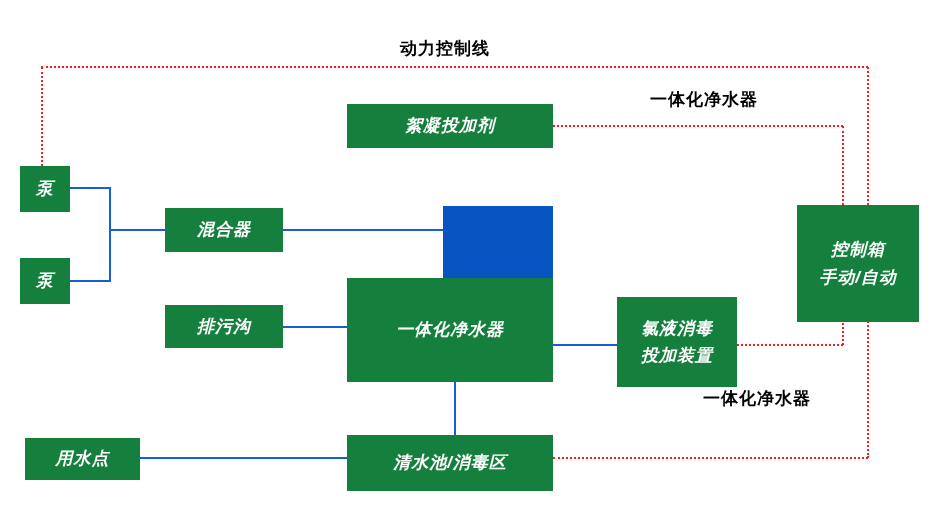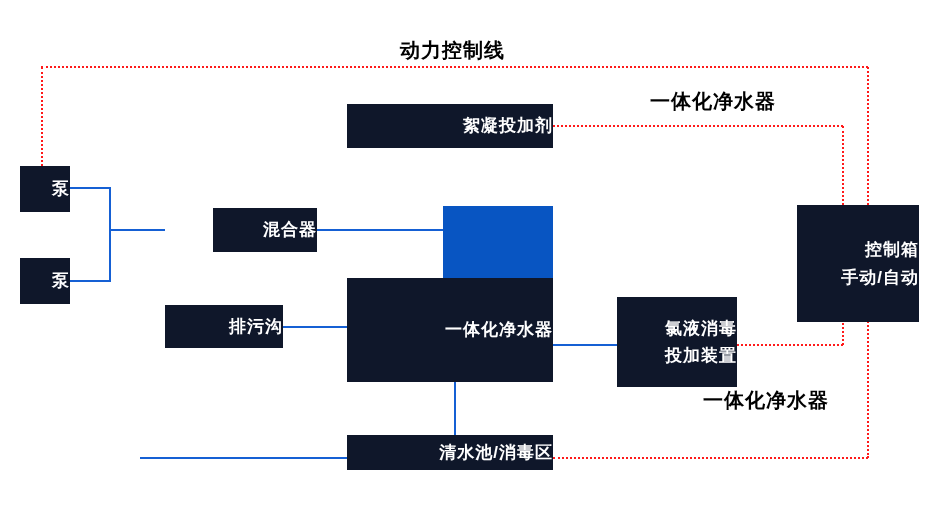--- a/index.html
+++ b/index.html
@@ -5,31 +5,32 @@
   html,body{margin:0;padding:0;background:#ffffff;}
   #canvas{
     position:relative;
     width:940px;height:524px;
     background:#ffffff;
     font-family:"Liberation Sans", sans-serif;
     overflow:hidden;
   }
   .node{
     position:absolute;
-    background:#0f172a;
+    background:#15803d;
     color:#ffffff;
     display:flex;
     flex-direction:column;
-    align-items:flex-end;
+    align-items:center;
     justify-content:center;
     font-size:17px;
     font-weight:600;
     letter-spacing:1px;
     line-height:1.6;
     text-align:center;
+    font-style:italic;
   }
   .rect{
     position:absolute;
     background:#0855c2;
   }
   .bline{
     position:absolute;
     background:#1560d4;
   }
   .rline-h{
@@ -38,21 +39,21 @@
     height:0;
   }
   .rline-v{
     position:absolute;
     border-left:2px dotted #ff1a1a;
     width:0;
   }
   .lbl{
     position:absolute;
     color:#000000;
-    font-size:20px;
+    font-size:17px;
     font-weight:600;
     letter-spacing:1px;
     white-space:nowrap;
   }
 </style>
 </head>
 <body>
 
 <div id="canvas">
 
@@ -80,21 +81,21 @@
   <div class="rline-h" style="left:553px;top:457px;width:315px;"></div>
 
   <div class="node" style="left:20px;top:166px;width:50px;height:46px;">
     <span>泵</span>
   </div>
 
   <div class="node" style="left:20px;top:258px;width:50px;height:46px;">
     <span>泵</span>
   </div>
 
-  <div class="node" style="left:165px;top:208px;width:104px;height:44px;margin-left:48px;">
+  <div class="node" style="left:165px;top:208px;width:118px;height:44px;">
     <span>混合器</span>
   </div>
 
   <div class="node" style="left:347px;top:104px;width:206px;height:44px;">
     <span>絮凝投加剂</span>
   </div>
 
   <div class="node" style="left:165px;top:305px;width:118px;height:43px;">
     <span>排污沟</span>
   </div>
@@ -107,22 +108,25 @@
   <div class="node" style="left:617px;top:297px;width:120px;height:90px;">
     <span>氯液消毒</span>
     <span>投加装置</span>
   </div>
 
   <div class="node" style="left:797px;top:205px;width:122px;height:117px;">
     <span>控制箱</span>
     <span>手动/自动</span>
   </div>
 
-  <div class="node" style="left:347px;top:435px;width:206px;height:35px;">
+  <div class="node" style="left:347px;top:435px;width:206px;height:56px;">
     <span>清水池/消毒区</span>
   </div>
 
+  <div class="node" style="left:25px;top:438px;width:115px;height:42px;">
+    <span>用水点</span>
+  </div>
 
   <div class="lbl" style="left:400px;top:37px;">动力控制线</div>
   <div class="lbl" style="left:650px;top:88px;">一体化净水器</div>
   <div class="lbl" style="left:703px;top:387px;">一体化净水器</div>
 
 </div>
 
 </body></html>

